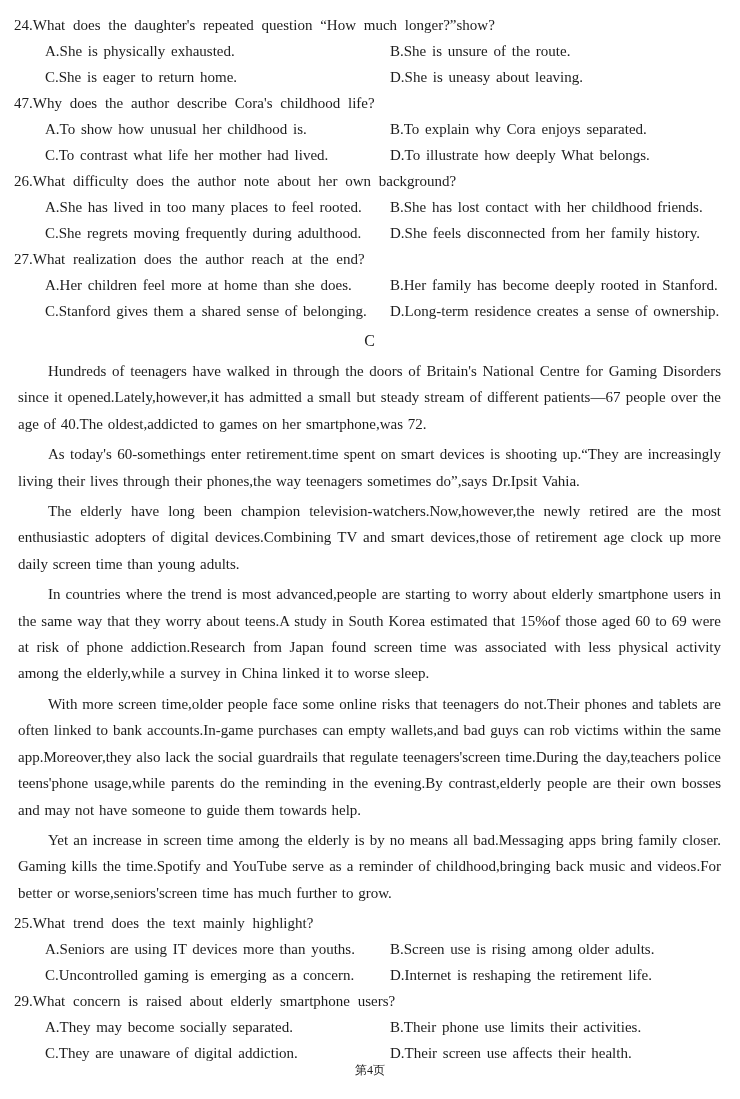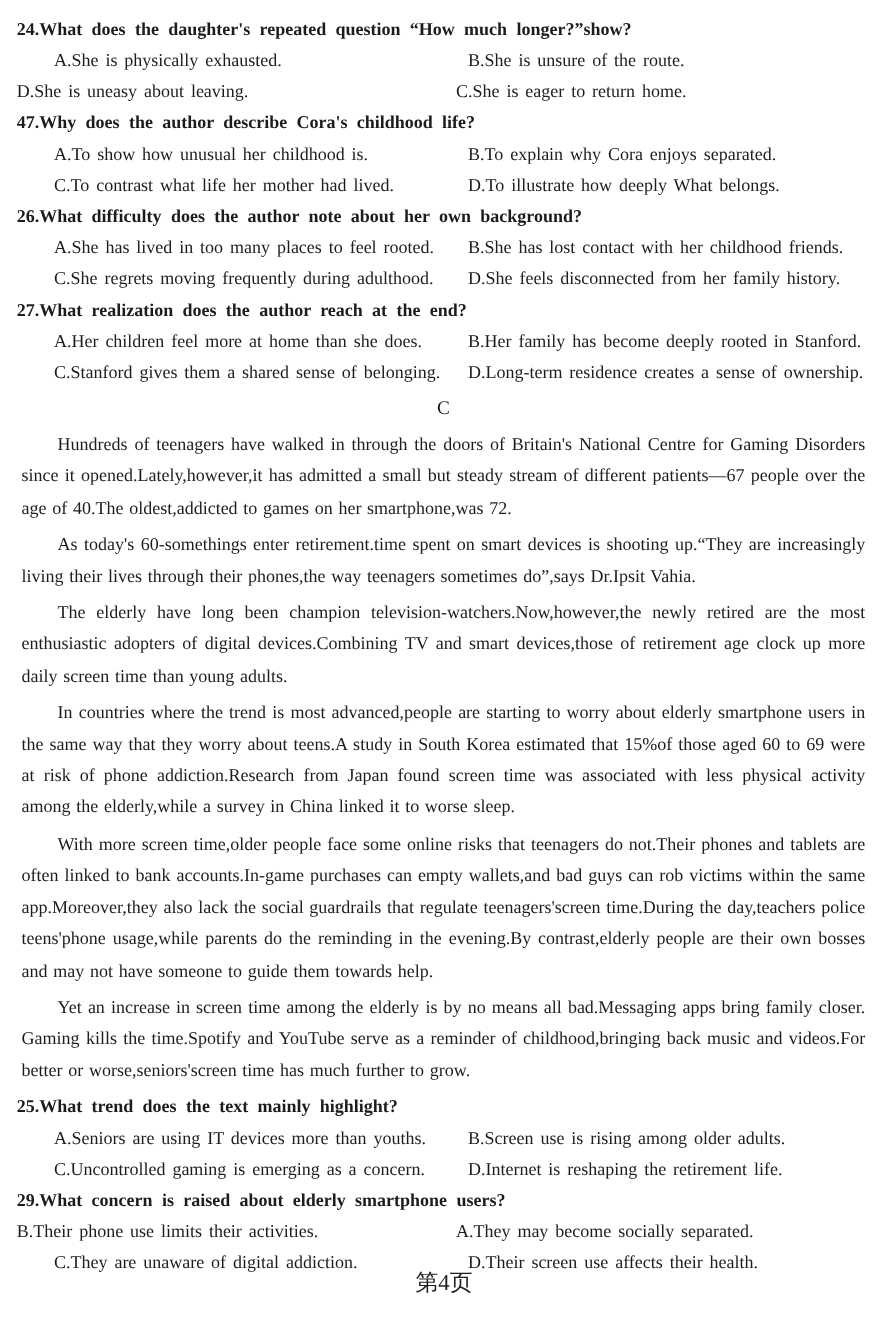--- a/index.html
+++ b/index.html
@@ -17,21 +17,20 @@
     padding: 12px 15px 0 14px;
     font-family: "Liberation Serif", "DejaVu Serif", serif;
     font-size: 15px;
     color: #1c1c1c;
     line-height: 26px;
   }
   .question { margin: 0; }
   .stem {
     margin: 0;
     word-spacing: 4px;
-    font-weight: bold;
   }
   .opt-row { display: flex; }
   .opt {
     margin: 0;
     word-spacing: 2px;
   }
   .opt-left {
     flex: 0 0 376px;
     padding-left: 31px;
     box-sizing: border-box;
@@ -48,38 +47,38 @@
     text-align: justify;
     line-height: 26.4px;
     word-spacing: 1px;
   }
   .footer {
     position: absolute;
     left: 0;
     right: 0;
     bottom: 16px;
     text-align: center;
-    font-size: 19px;
+    font-size: 12px;
     color: #1c1c1c;
   }
 </style>
 </head>
 <body>
 
 <main class="page">
 
   <section class="question">
     <p class="stem"><span>24.</span><span>What does the daughter's repeated question “How much longer?”show?</span></p>
     <div class="opt-row">
       <p class="opt opt-left">A.She is physically exhausted.</p>
       <p class="opt opt-right">B.She is unsure of the route.</p>
     </div>
     <div class="opt-row">
+      <p class="opt opt-left">C.She is eager to return home.</p>
       <p class="opt opt-right">D.She is uneasy about leaving.</p>
-      <p class="opt opt-left">C.She is eager to return home.</p>
     </div>
   </section>
 
   <section class="question">
     <p class="stem"><span>47.</span><span>Why does the author describe Cora's childhood life?</span></p>
     <div class="opt-row">
       <p class="opt opt-left">A.To show how unusual her childhood is.</p>
       <p class="opt opt-right">B.To explain why Cora enjoys separated.</p>
     </div>
     <div class="opt-row">
@@ -128,22 +127,22 @@
     </div>
     <div class="opt-row">
       <p class="opt opt-left">C.Uncontrolled gaming is emerging as a concern.</p>
       <p class="opt opt-right">D.Internet is reshaping the retirement life.</p>
     </div>
   </section>
 
   <section class="question">
     <p class="stem"><span>29.</span><span>What concern is raised about elderly smartphone users?</span></p>
     <div class="opt-row">
+      <p class="opt opt-left">A.They may become socially separated.</p>
       <p class="opt opt-right">B.Their phone use limits their activities.</p>
-      <p class="opt opt-left">A.They may become socially separated.</p>
     </div>
     <div class="opt-row">
       <p class="opt opt-left">C.They are unaware of digital addiction.</p>
       <p class="opt opt-right">D.Their screen use affects their health.</p>
     </div>
   </section>
 
   <footer class="footer">第4页</footer>
 
 </main>

